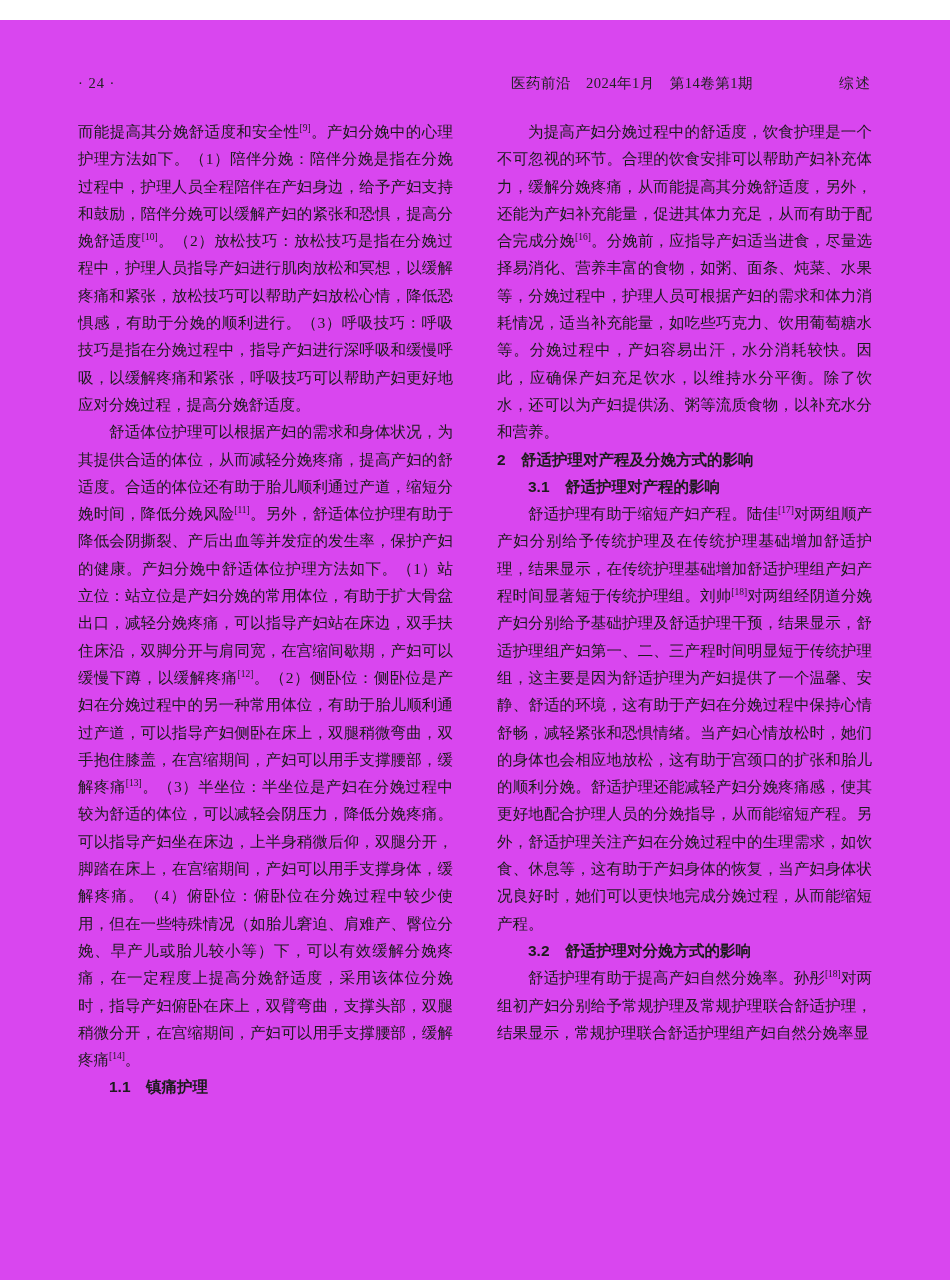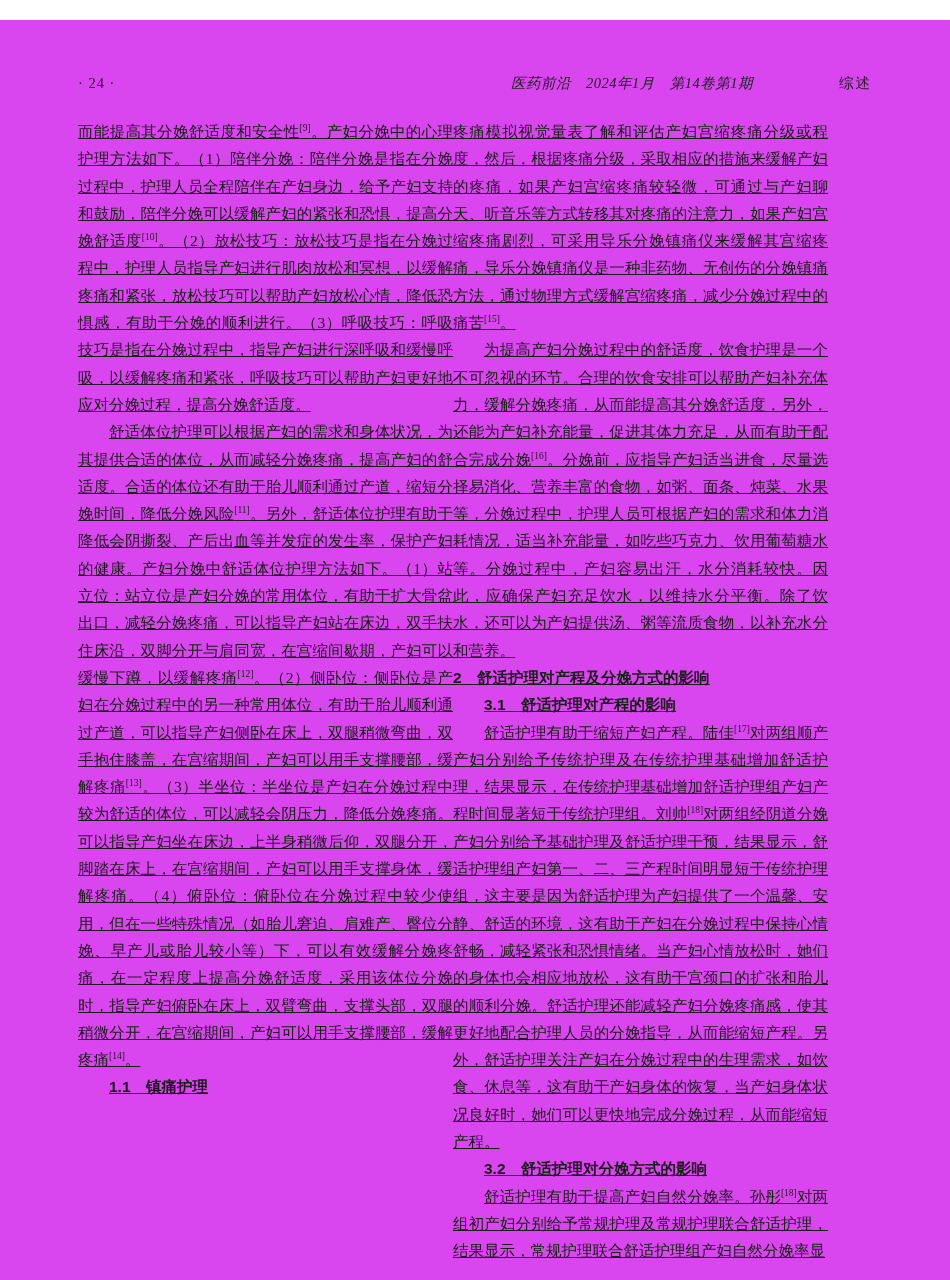--- a/index.html
+++ b/index.html
@@ -19,26 +19,26 @@
     margin-top: 20px;
   }
   .page-header {
     display: flex;
     align-items: baseline;
     font-size: 14.5px;
     line-height: 18px;
     color: #222;
   }
   .page-number { letter-spacing: 1px; }
-  .journal-info { margin-left: auto; letter-spacing: 0.5px; font-style: italic; }
+  .journal-info { margin-left: auto; letter-spacing: 0.5px; }
   .section-label { margin-left: 86px; letter-spacing: 2px; }
   .columns {
     display: flex;
+    gap: 44px;
     margin-top: 26px;
-    text-decoration: underline;
   }
   .column {
     width: 375px;
     font-size: 15.5px;
     line-height: 27.3px;
     text-align: justify;
     color: #1c1c1c;
   }
   .column p { margin: 0; }
   p.para { text-indent: 2em; }
@@ -65,21 +65,20 @@
     <span class="section-label">综述</span>
   </div>
 
   <div class="columns">
     <div class="column">
         <p class="cont">而能提高其分娩舒适度和安全性<sup>[9]</sup>。产妇分娩中的心理护理方法如下。（1）陪伴分娩：陪伴分娩是指在分娩过程中，护理人员全程陪伴在产妇身边，给予产妇支持和鼓励，陪伴分娩可以缓解产妇的紧张和恐惧，提高分娩舒适度<sup>[10]</sup>。（2）放松技巧：放松技巧是指在分娩过程中，护理人员指导产妇进行肌肉放松和冥想，以缓解疼痛和紧张，放松技巧可以帮助产妇放松心情，降低恐惧感，有助于分娩的顺利进行。（3）呼吸技巧：呼吸技巧是指在分娩过程中，指导产妇进行深呼吸和缓慢呼吸，以缓解疼痛和紧张，呼吸技巧可以帮助产妇更好地应对分娩过程，提高分娩舒适度。</p>
         <p class="para">舒适体位护理可以根据产妇的需求和身体状况，为其提供合适的体位，从而减轻分娩疼痛，提高产妇的舒适度。合适的体位还有助于胎儿顺利通过产道，缩短分娩时间，降低分娩风险<sup>[11]</sup>。另外，舒适体位护理有助于降低会阴撕裂、产后出血等并发症的发生率，保护产妇的健康。产妇分娩中舒适体位护理方法如下。（1）站立位：站立位是产妇分娩的常用体位，有助于扩大骨盆出口，减轻分娩疼痛，可以指导产妇站在床边，双手扶住床沿，双脚分开与肩同宽，在宫缩间歇期，产妇可以缓慢下蹲，以缓解疼痛<sup>[12]</sup>。（2）侧卧位：侧卧位是产妇在分娩过程中的另一种常用体位，有助于胎儿顺利通过产道，可以指导产妇侧卧在床上，双腿稍微弯曲，双手抱住膝盖，在宫缩期间，产妇可以用手支撑腰部，缓解疼痛<sup>[13]</sup>。（3）半坐位：半坐位是产妇在分娩过程中较为舒适的体位，可以减轻会阴压力，降低分娩疼痛。可以指导产妇坐在床边，上半身稍微后仰，双腿分开，脚踏在床上，在宫缩期间，产妇可以用手支撑身体，缓解疼痛。（4）俯卧位：俯卧位在分娩过程中较少使用，但在一些特殊情况（如胎儿窘迫、肩难产、臀位分娩、早产儿或胎儿较小等）下，可以有效缓解分娩疼痛，在一定程度上提高分娩舒适度，采用该体位分娩时，指导产妇俯卧在床上，双臂弯曲，支撑头部，双腿稍微分开，在宫缩期间，产妇可以用手支撑腰部，缓解疼痛<sup>[14]</sup>。</p>
         <p class="h2">1.1　镇痛护理</p>
       </div>
     <div class="column">
-        <p class="cont">疼痛模拟视觉量表了解和评估产妇宫缩疼痛分级或程度，然后，根据疼痛分级，采取相应的措施来缓解产妇的疼痛，如果产妇宫缩疼痛较轻微，可通过与产妇聊天、听音乐等方式转移其对疼痛的注意力，如果产妇宫缩疼痛剧烈，可采用导乐分娩镇痛仪来缓解其宫缩疼痛，导乐分娩镇痛仪是一种非药物、无创伤的分娩镇痛方法，通过物理方式缓解宫缩疼痛，减少分娩过程中的痛苦<sup>[15]</sup>。</p>
         <p class="para">为提高产妇分娩过程中的舒适度，饮食护理是一个不可忽视的环节。合理的饮食安排可以帮助产妇补充体力，缓解分娩疼痛，从而能提高其分娩舒适度，另外，还能为产妇补充能量，促进其体力充足，从而有助于配合完成分娩<sup>[16]</sup>。分娩前，应指导产妇适当进食，尽量选择易消化、营养丰富的食物，如粥、面条、炖菜、水果等，分娩过程中，护理人员可根据产妇的需求和体力消耗情况，适当补充能量，如吃些巧克力、饮用葡萄糖水等。分娩过程中，产妇容易出汗，水分消耗较快。因此，应确保产妇充足饮水，以维持水分平衡。除了饮水，还可以为产妇提供汤、粥等流质食物，以补充水分和营养。</p>
         <p class="h1">2　舒适护理对产程及分娩方式的影响</p>
         <p class="h2">3.1　舒适护理对产程的影响</p>
         <p class="para">舒适护理有助于缩短产妇产程。陆佳<sup>[17]</sup>对两组顺产产妇分别给予传统护理及在传统护理基础增加舒适护理，结果显示，在传统护理基础增加舒适护理组产妇产程时间显著短于传统护理组。刘帅<sup>[18]</sup>对两组经阴道分娩产妇分别给予基础护理及舒适护理干预，结果显示，舒适护理组产妇第一、二、三产程时间明显短于传统护理组，这主要是因为舒适护理为产妇提供了一个温馨、安静、舒适的环境，这有助于产妇在分娩过程中保持心情舒畅，减轻紧张和恐惧情绪。当产妇心情放松时，她们的身体也会相应地放松，这有助于宫颈口的扩张和胎儿的顺利分娩。舒适护理还能减轻产妇分娩疼痛感，使其更好地配合护理人员的分娩指导，从而能缩短产程。另外，舒适护理关注产妇在分娩过程中的生理需求，如饮食、休息等，这有助于产妇身体的恢复，当产妇身体状况良好时，她们可以更快地完成分娩过程，从而能缩短产程。</p>
         <p class="h2">3.2　舒适护理对分娩方式的影响</p>
         <p class="para">舒适护理有助于提高产妇自然分娩率。孙彤<sup>[18]</sup>对两组初产妇分别给予常规护理及常规护理联合舒适护理，结果显示，常规护理联合舒适护理组产妇自然分娩率显</p>
       </div>
   </div>
 </div>
 

